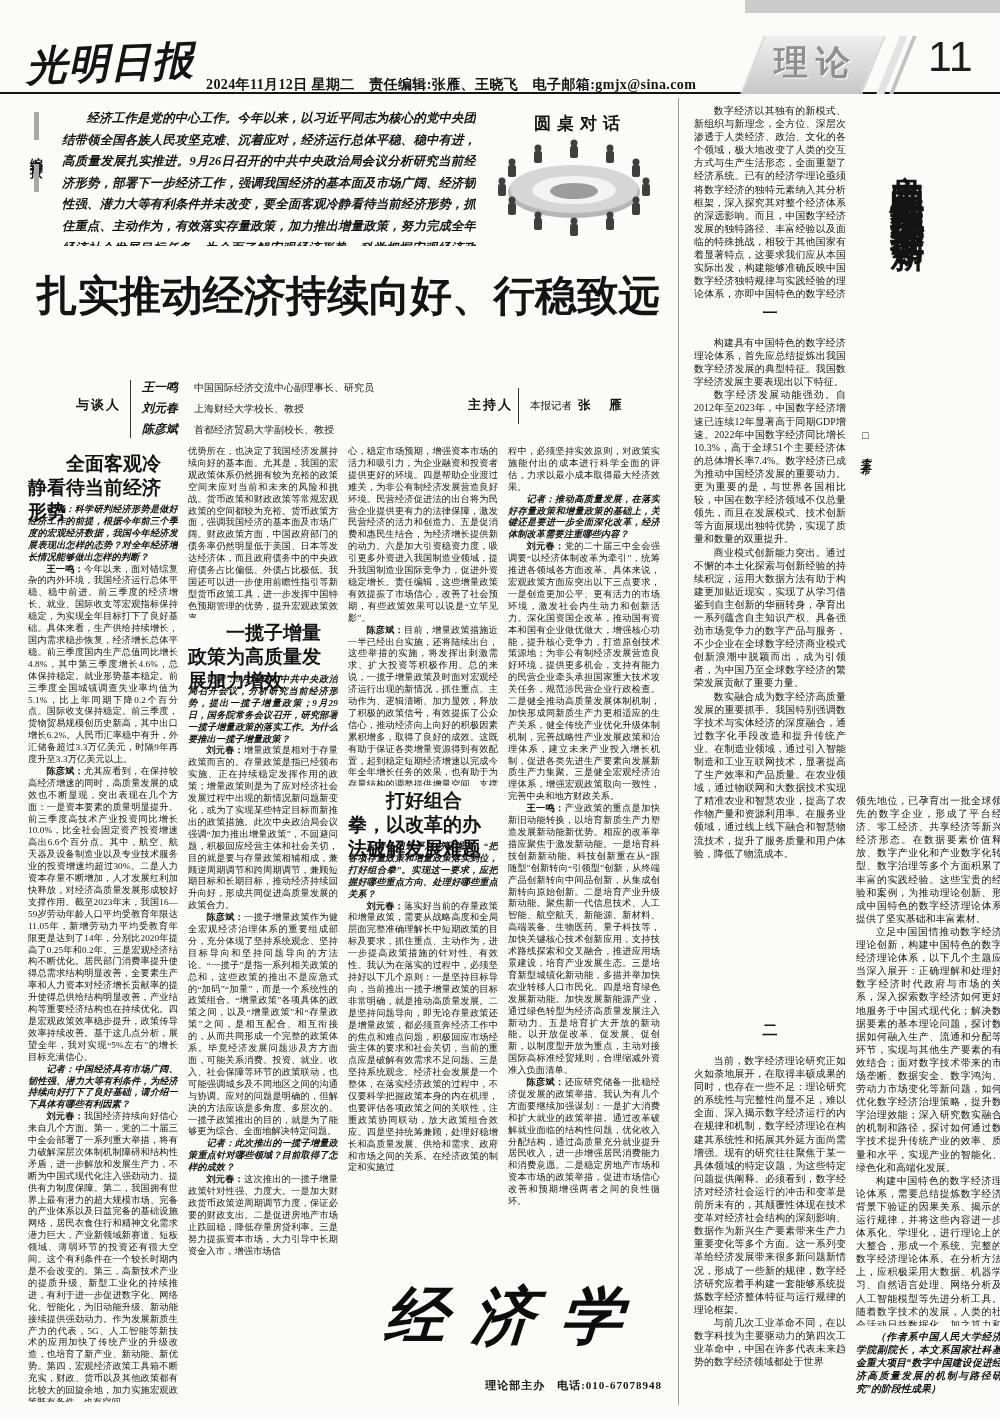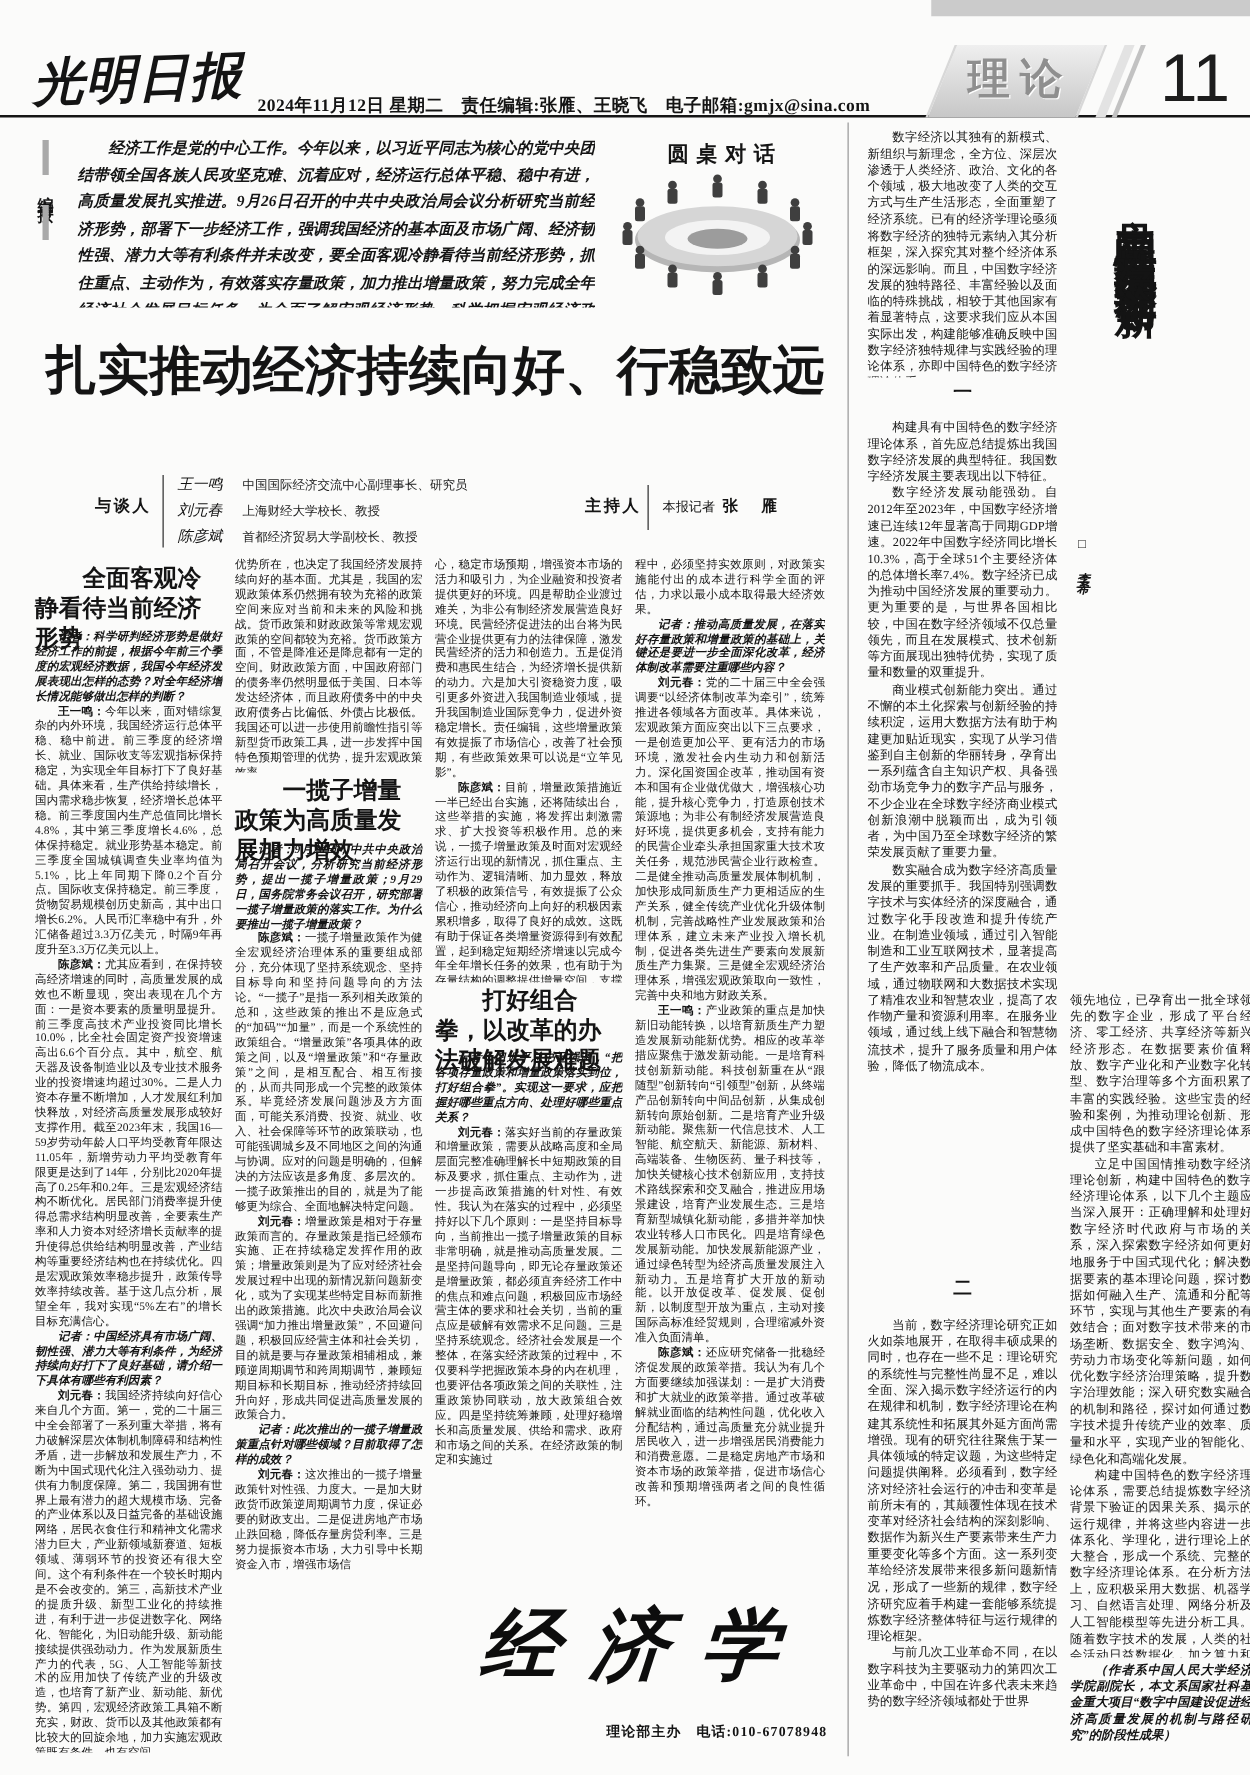--- a/index.html
+++ b/index.html
@@ -14,38 +14,38 @@
         letter-spacing:1px;transform:rotate(-2deg);white-space:nowrap}
   #dateline{left:206px;top:76px;font-size:14px;font-weight:700;letter-spacing:.4px;white-space:nowrap}
   #rule-top{left:0;top:92px;width:1000px;height:2px;background:#151515}
   #badge-bg{left:752px;top:36px;width:122px;height:58px;background:linear-gradient(to bottom,#efefef,#c7c7c7);
             transform:skewX(-22deg);border-left:2px solid #d8d8d8;border-right:2px solid #d8d8d8}
   #badge-text{left:766px;top:40px;width:100px;text-align:center;font-size:34px;font-weight:900;
               color:#8f8f8f;letter-spacing:8px;text-shadow:1px 1px 0 #fff}
   .slash{top:36px;height:58px;transform:skewX(-22deg)}
   #slash-a{left:888px;width:8px;background:#e3e3e3}
   #slash-b{left:901px;width:4px;background:#c2c2c2}
-  #page-num{left:928px;top:32px;font-size:54px;font-weight:500;font-family:"Liberation Sans",sans-serif;color:#1d1d1d}
+  #page-num{left:928px;top:32px;font-size:43px;font-weight:500;font-family:"Liberation Sans",sans-serif;color:#1d1d1d}
   
   #ed-label{left:26px;top:112px;width:20px;height:132px;display:flex;flex-direction:column;align-items:center;gap:6px}
   #ed-label .bar{width:5px;height:28px;background:#a9a9a9}
   #ed-label .vtxt{writing-mode:vertical-rl;font-size:13px;font-weight:800;letter-spacing:4px}
   #ed-text{left:62px;top:108px;width:414px;height:138px;font-size:12.4px;line-height:21.6px;
            font-weight:600;font-style:italic;text-align:justify;text-indent:2em;overflow:hidden}
   #dialog-label{left:534px;top:112px;font-size:17px;font-weight:900;letter-spacing:6px}
   #roundtable{left:492px;top:136px}
   
   #headline{left:28px;top:268px;width:640px;text-align:center;font-size:42px;font-weight:900;
             white-space:nowrap;letter-spacing:0;transform:scaleX(.99)}
   #label-discuss,#label-host{font-size:13px;font-weight:800;letter-spacing:2px}
   #label-discuss{left:76px;top:396px}
   #vr1{left:130px;top:380px;width:1px;height:58px;background:#333}
   #discussants{left:142px;top:377px;width:330px}
   .d-row{display:flex;height:21px;align-items:center;white-space:nowrap}
-  .d-name{width:52px;font-size:12px;font-weight:400;font-style:italic}
+  .d-name{width:52px;font-size:12px;font-weight:700;font-style:italic}
   .d-title{font-size:10px;color:#222}
   #label-host{left:468px;top:396px}
   #vr2{left:518px;top:388px;width:1px;height:36px;background:#333}
   #host{left:530px;top:397px;font-size:10.5px;white-space:nowrap}
   #host b{font-size:12.5px;font-weight:800;letter-spacing:3px;margin-left:6px}
   
   .mcol p.para{font-size:9.2px;line-height:11.9px;margin:0;text-align:justify;text-indent:2em;letter-spacing:.1px}
   .scol p.para{font-size:9.9px;line-height:13.1px;margin:0;text-align:justify;text-indent:2em;letter-spacing:.1px}
   p.para.t-cont{text-indent:0}
   p.para.t-q{font-style:italic;font-weight:600}
@@ -185,27 +185,27 @@
 
 <h3 class="abs col-sub" id="c1sub">全面客观冷静看待当前经济形势</h3>
 <div class="seg mcol" id="c1body">
     <p class="para t-q"><b>记者：</b>科学研判经济形势是做好经济工作的前提，根据今年前三个季度的宏观经济数据，我国今年经济发展表现出怎样的态势？对全年经济增长情况能够做出怎样的判断？</p>
     <p class="para t-a"><b>王一鸣：</b>今年以来，面对错综复杂的内外环境，我国经济运行总体平稳、稳中前进。前三季度的经济增长、就业、国际收支等宏观指标保持稳定，为实现全年目标打下了良好基础。具体来看，生产供给持续增长，国内需求稳步恢复，经济增长总体平稳。前三季度国内生产总值同比增长4.8%，其中第三季度增长4.6%，总体保持稳定。就业形势基本稳定。前三季度全国城镇调查失业率均值为5.1%，比上年同期下降0.2个百分点。国际收支保持稳定。前三季度，货物贸易规模创历史新高，其中出口增长6.2%。人民币汇率稳中有升，外汇储备超过3.3万亿美元，时隔9年再度升至3.3万亿美元以上。</p>
     <p class="para t-a"><b>陈彦斌：</b>尤其应看到，在保持较高经济增速的同时，高质量发展的成效也不断显现，突出表现在几个方面：一是资本要素的质量明显提升。前三季度高技术产业投资同比增长10.0%，比全社会固定资产投资增速高出6.6个百分点。其中，航空、航天器及设备制造业以及专业技术服务业的投资增速均超过30%。二是人力资本存量不断增加，人才发展红利加快释放，对经济高质量发展形成较好支撑作用。截至2023年末，我国16—59岁劳动年龄人口平均受教育年限达11.05年，新增劳动力平均受教育年限更是达到了14年，分别比2020年提高了0.25年和0.2年。三是宏观经济结构不断优化。居民部门消费率提升使得总需求结构明显改善，全要素生产率和人力资本对经济增长贡献率的提升使得总供给结构明显改善，产业结构等重要经济结构也在持续优化。四是宏观政策效率稳步提升，政策传导效率持续改善。基于这几点分析，展望全年，我对实现“5%左右”的增长目标充满信心。</p>
     <p class="para t-q"><b>记者：</b>中国经济具有市场广阔、韧性强、潜力大等有利条件，为经济持续向好打下了良好基础，请介绍一下具体有哪些有利因素？</p>
     <p class="para t-a"><b>刘元春：</b>我国经济持续向好信心来自几个方面。第一，党的二十届三中全会部署了一系列重大举措，将有力破解深层次体制机制障碍和结构性矛盾，进一步解放和发展生产力，不断为中国式现代化注入强劲动力、提供有力制度保障。第二，我国拥有世界上最有潜力的超大规模市场、完备的产业体系以及日益完备的基础设施网络，居民衣食住行和精神文化需求潜力巨大，产业新领域新赛道、短板领域、薄弱环节的投资还有很大空间。这个有利条件在一个较长时期内是不会改变的。第三，高新技术产业的提质升级、新型工业化的持续推进，有利于进一步促进数字化、网络化、智能化，为旧动能升级、新动能接续提供强劲动力。作为发展新质生产力的代表，5G、人工智能等新技术的应用加快了传统产业的升级改造，也培育了新产业、新动能、新优势。第四，宏观经济政策工具箱不断充实，财政、货币以及其他政策都有比较大的回旋余地，加力实施宏观政策既有条件，也有空间。</p>
   </div>
 <div class="seg mcol" id="c2seg1">
-    <p class="para t-cont">优势所在，也决定了我国经济发展持续向好的基本面。尤其是，我国的宏观政策体系仍然拥有较为充裕的政策空间来应对当前和未来的风险和挑战。货币政策和财政政策等常规宏观政策的空间都较为充裕。货币政策方面，不管是降准还是降息都有一定的空间。财政政策方面，中国政府部门的债务率仍然明显低于美国、日本等发达经济体，而且政府债务中的中央政府债务占比偏低、外债占比极低。我国还可以进一步使用前瞻性指引等新型货币政策工具，进一步发挥中国特色预期管理的优势，提升宏观政策效率。</p>
+    <p class="para t-cont">优势所在，也决定了我国经济发展持续向好的基本面。尤其是，我国的宏观政策体系仍然拥有较为充裕的政策空间来应对当前和未来的风险和挑战。货币政策和财政政策等常规宏观政策的空间都较为充裕。货币政策方面，强调我国经济的基本面及市场广阔。财政政策方面，中国政府部门的债务率仍然明显低于美国、日本等发达经济体，而且政府债务中的中央政府债务占比偏低、外债占比极低。我国还可以进一步使用前瞻性指引等新型货币政策工具，进一步发挥中国特色预期管理的优势，提升宏观政策效率。</p>
   </div>
 <h3 class="abs col-sub" id="c2sub">一揽子增量政策为高质量发展加力增效</h3>
 <div class="seg mcol" id="c2body">
     <p class="para t-q"><b>记者：</b>9月26日，中共中央政治局召开会议，分析研究当前经济形势，提出一揽子增量政策；9月29日，国务院常务会议召开，研究部署一揽子增量政策的落实工作。为什么要推出一揽子增量政策？</p>
+    <p class="para t-a"><b>刘元春：</b>增量政策是相对于存量政策而言的。存量政策是指已经颁布实施、正在持续稳定发挥作用的政策；增量政策则是为了应对经济社会发展过程中出现的新情况新问题新变化，或为了实现某些特定目标而新推出的政策措施。此次中央政治局会议强调“加力推出增量政策”，不回避问题，积极回应经营主体和社会关切，目的就是要与存量政策相辅相成，兼顾逆周期调节和跨周期调节，兼顾短期目标和长期目标，推动经济持续回升向好，形成共同促进高质量发展的政策合力。</p>
     <p class="para t-a"><b>陈彦斌：</b>一揽子增量政策作为健全宏观经济治理体系的重要组成部分，充分体现了坚持系统观念、坚持目标导向和坚持问题导向的方法论。“一揽子”是指一系列相关政策的总和，这些政策的推出不是应急式的“加码”“加量”，而是一个系统性的政策组合。“增量政策”各项具体的政策之间，以及“增量政策”和“存量政策”之间，是相互配合、相互衔接的，从而共同形成一个完整的政策体系。毕竟经济发展问题涉及方方面面，可能关系消费、投资、就业、收入、社会保障等环节的政策联动，也可能强调城乡及不同地区之间的沟通与协调。应对的问题是明确的，但解决的方法应该是多角度、多层次的。一揽子政策推出的目的，就是为了能够更为综合、全面地解决特定问题。</p>
-    <p class="para t-a"><b>刘元春：</b>增量政策是相对于存量政策而言的。存量政策是指已经颁布实施、正在持续稳定发挥作用的政策；增量政策则是为了应对经济社会发展过程中出现的新情况新问题新变化，或为了实现某些特定目标而新推出的政策措施。此次中央政治局会议强调“加力推出增量政策”，不回避问题，积极回应经营主体和社会关切，目的就是要与存量政策相辅相成，兼顾逆周期调节和跨周期调节，兼顾短期目标和长期目标，推动经济持续回升向好，形成共同促进高质量发展的政策合力。</p>
     <p class="para t-q"><b>记者：</b>此次推出的一揽子增量政策重点针对哪些领域？目前取得了怎样的成效？</p>
     <p class="para t-a"><b>刘元春：</b>这次推出的一揽子增量政策针对性强、力度大。一是加大财政货币政策逆周期调节力度，保证必要的财政支出。二是促进房地产市场止跌回稳，降低存量房贷利率。三是努力提振资本市场，大力引导中长期资金入市，增强市场信</p>
   </div>
 <div class="seg mcol" id="c3seg1">
     <p class="para t-cont">心，稳定市场预期，增强资本市场的活力和吸引力，为企业融资和投资者提供更好的环境。四是帮助企业渡过难关，为非公有制经济发展营造良好环境。民营经济促进法的出台将为民营企业提供更有力的法律保障，激发民营经济的活力和创造力。五是促消费和惠民生结合，为经济增长提供新的动力。六是加大引资稳资力度，吸引更多外资进入我国制造业领域，提升我国制造业国际竞争力，促进外资稳定增长。责任编辑，这些增量政策有效提振了市场信心，改善了社会预期，有些政策效果可以说是“立竿见影”。</p>
     <p class="para t-a"><b>陈彦斌：</b>目前，增量政策措施近一半已经出台实施，还将陆续出台，这些举措的实施，将发挥出刺激需求、扩大投资等积极作用。总的来说，一揽子增量政策及时面对宏观经济运行出现的新情况，抓住重点、主动作为、逻辑清晰、加力显效，释放了积极的政策信号，有效提振了公众信心，推动经济向上向好的积极因素累积增多，取得了良好的成效。这既有助于保证各类增量资源得到有效配置，起到稳定短期经济增速以完成今年全年增长任务的效果，也有助于为存量结构的调整提供增量空间，支撑我国经济的中长期持续增长。</p>
   </div>
 <h3 class="abs col-sub" id="c3sub">打好组合拳，以改革的办法破解发展难题</h3>
 <div class="seg mcol" id="c3body">
     <p class="para t-q"><b>记者：</b>习近平总书记强调，“把各项存量政策和增量政策落实到位，打好组合拳”。实现这一要求，应把握好哪些重点方向、处理好哪些重点关系？</p>

